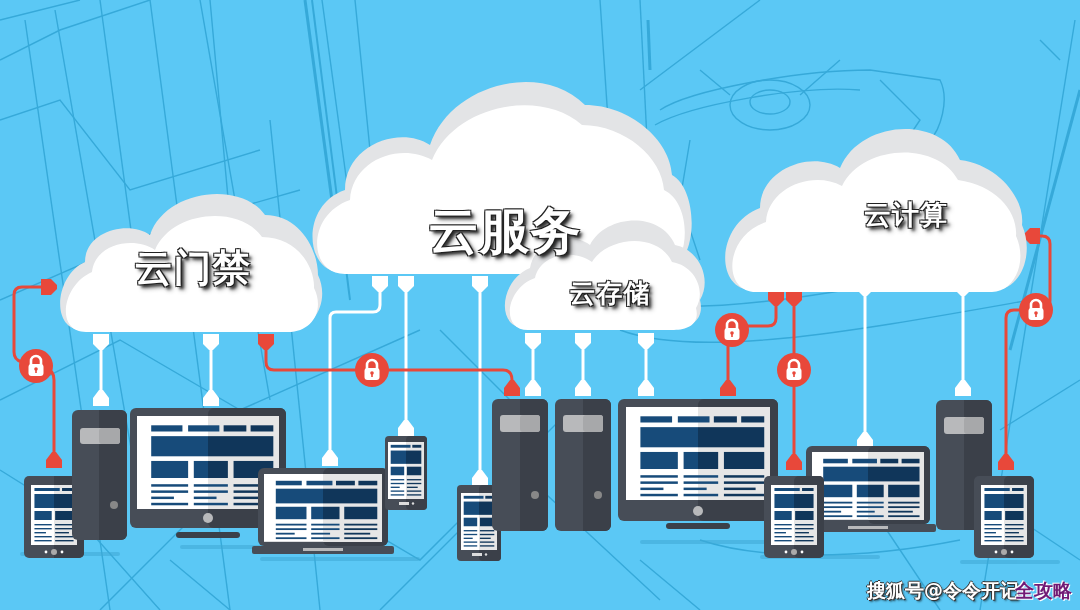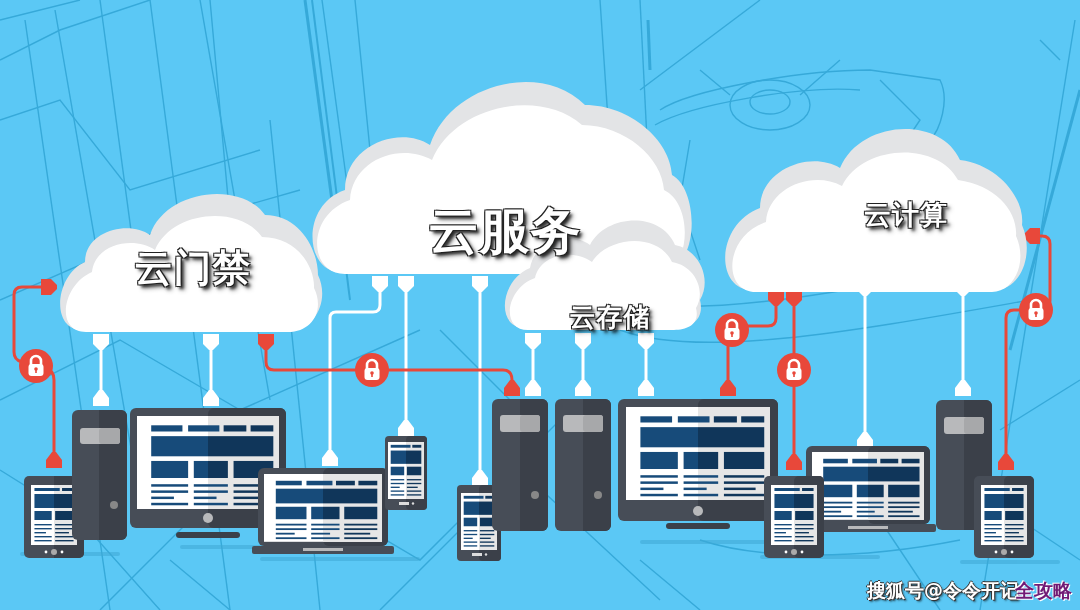--- a/index.html
+++ b/index.html
@@ -365,18 +365,18 @@
     <rect x="30" y="0" width="30" height="82" rx="5" fill="#3b4049"></rect>
     <use href="#screen-tall" transform="translate(7,9) scale(1.15,1.0)"></use>
     <circle cx="22" cy="76" r="1.4" fill="#fff"></circle>
       <circle cx="30" cy="76" r="3" fill="#aaa"></circle>
       <circle cx="38" cy="76" r="1.4" fill="#fff"></circle>
   </g>
 </svg>
 
 <div class="cloud-label" style="left:193px; top:268px; font-size:38px;">云门禁</div>
 <div class="cloud-label" style="left:505px; top:188px; font-size:50px;margin-top:43px;">云服务</div>
-<div class="cloud-label" style="left:610px; top:293px; font-size:26px;margin-top:24px;">云存储</div>
+<div class="cloud-label" style="left:610px; top:293px; font-size:26px;">云存储</div>
 <div class="cloud-label" style="left:898px; top:215px; font-size:27px;margin-left:8px;">云计算</div>
 
 <div class="watermark">
   <span>搜狐号@令令开记</span><span class="wm-overlay">全攻略</span>
 </div>
 
 </body></html>

